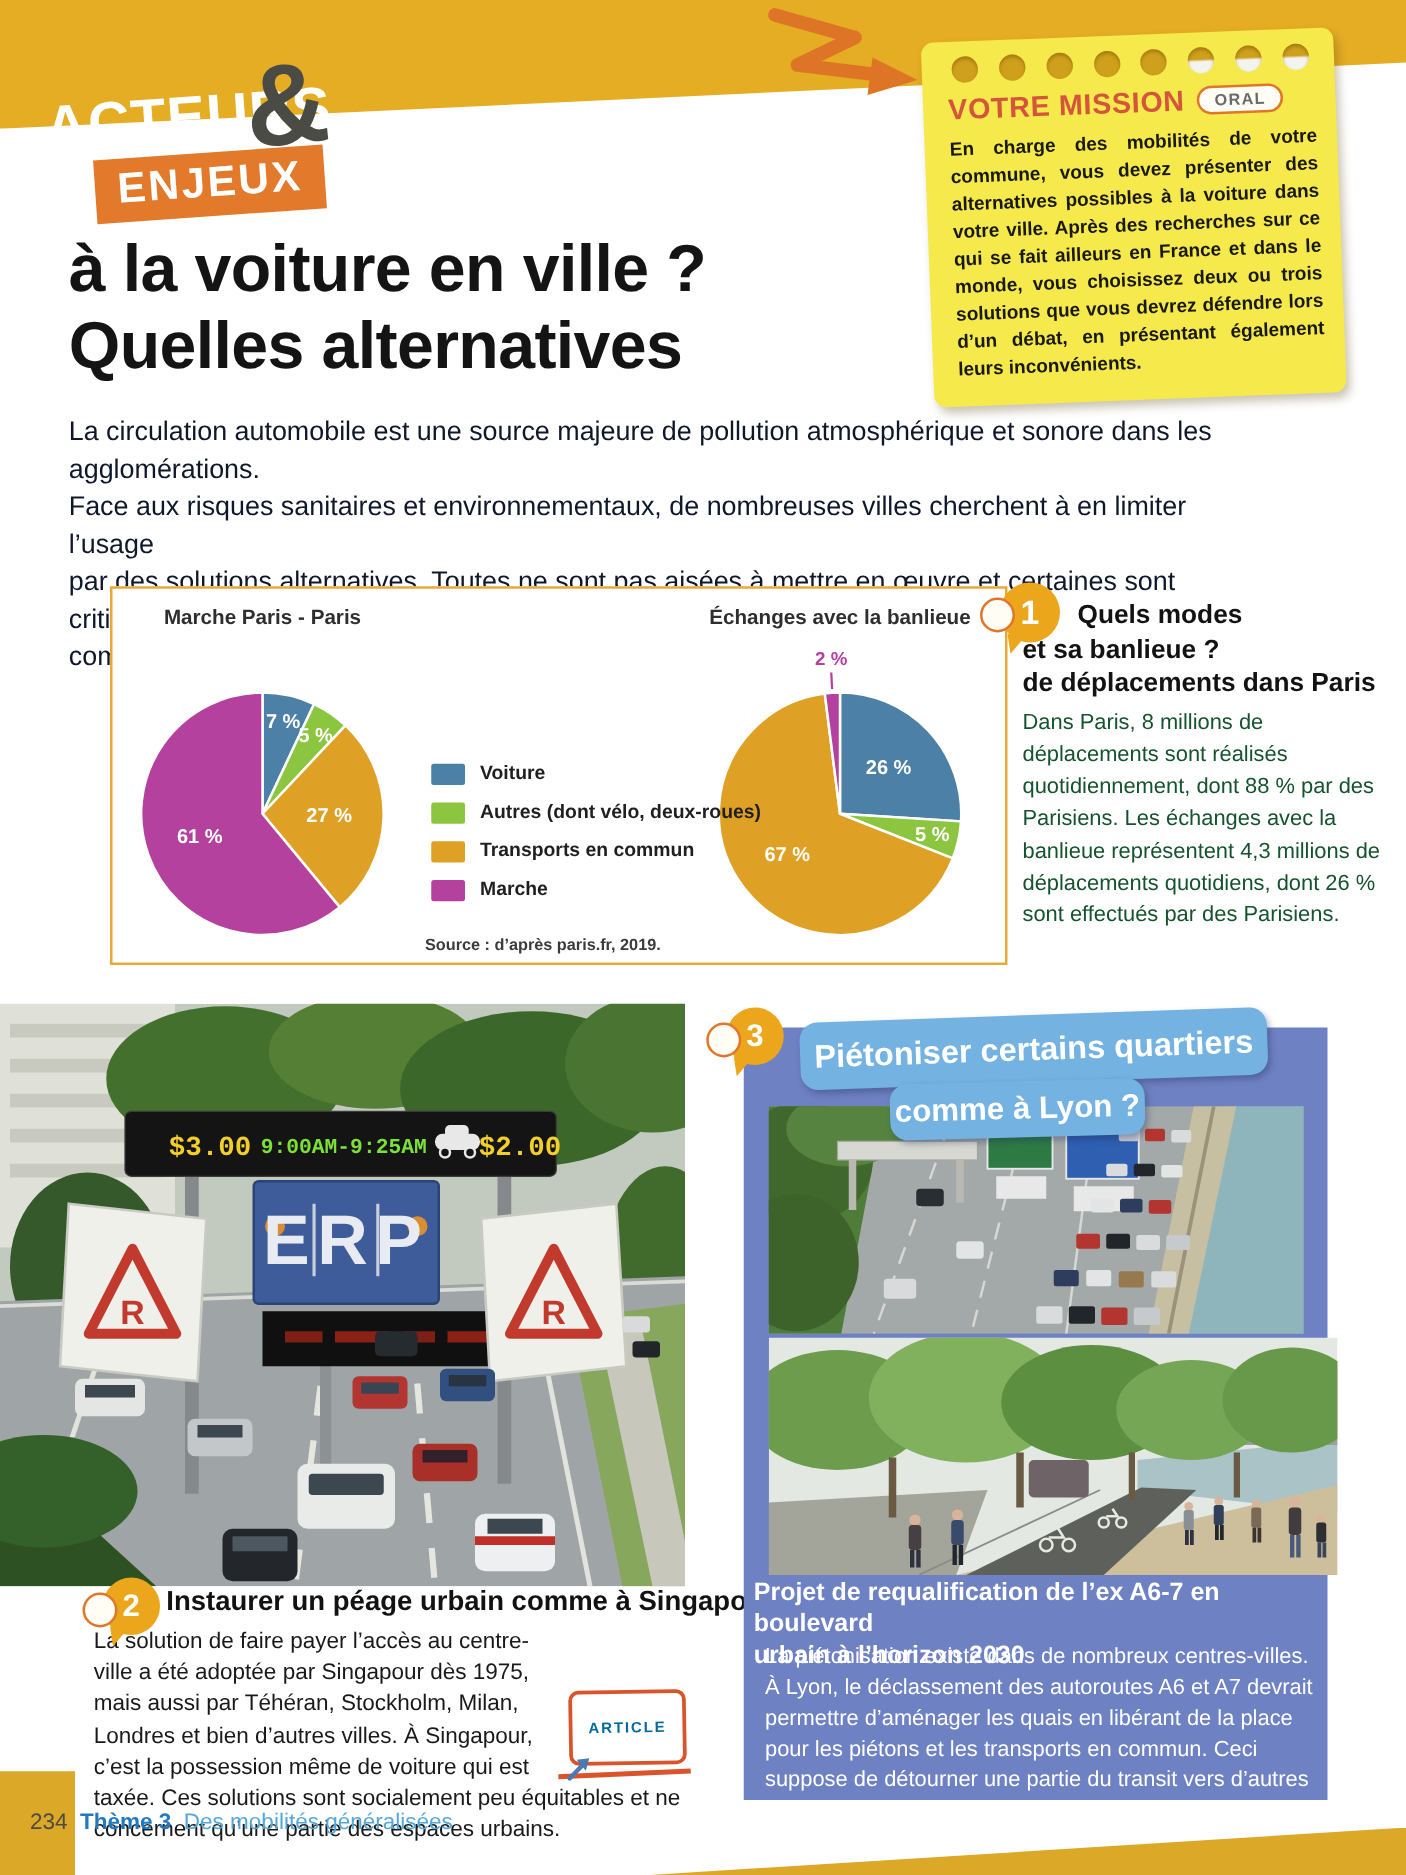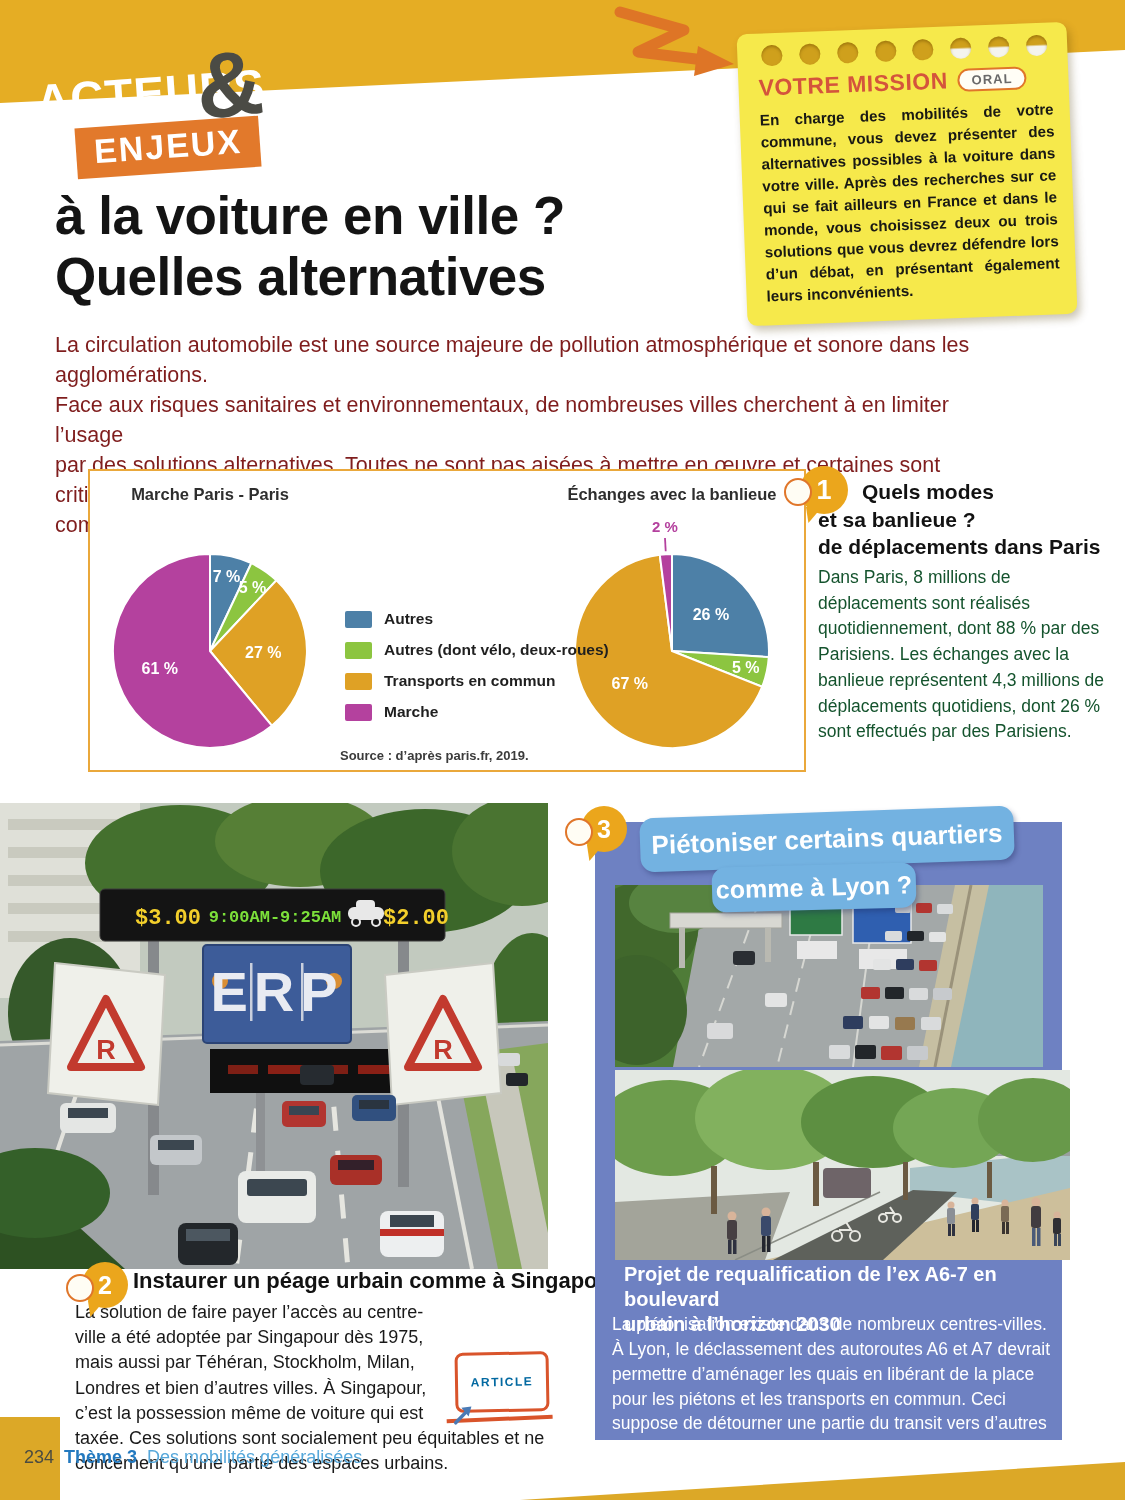--- a/index.html
+++ b/index.html
@@ -31,21 +31,21 @@
   .note-hole:nth-child(n+6){background:linear-gradient(#cfa01c 45%,#f4f4ee 55%);}
   .note-head{display:flex;align-items:center;gap:10px;margin:2px 0 8px;}
   .note-title{color:#d4543c;font-size:23px;font-weight:800;letter-spacing:.5px;}
   .oral-pill{border:2px solid #e0762a;background:#fffef6;color:#6a6a6a;font-size:13px;font-weight:700;
              border-radius:14px;padding:2px 12px;letter-spacing:1px;}
   .note-body{font-size:15.2px;line-height:1.45;font-weight:700;color:#191914;text-align:justify;}
 
   
   .main-title{position:absolute;left:55px;top:185px;font-size:53px;font-weight:800;color:#141414;
               line-height:1.16;letter-spacing:-0.5px;}
-  .intro{position:absolute;left:55px;top:330px;width:920px;font-size:21.5px;color:#7f1d1d;line-height:30px;}
+  .intro{position:absolute;left:55px;top:330px;width:920px;font-size:21.5px;color:#0f172a;line-height:30px;}
 
   
   .chart-box{position:absolute;left:88px;top:469px;width:718px;height:303px;background:#fff;
              border:2px solid #eaa83b;box-sizing:border-box;}
   .pie-title{position:absolute;width:240px;text-align:center;font-size:16.5px;font-weight:700;color:#2e2e2e;}
   .pie-title.left{left:90px;top:485px;}
   .pie-title.right{left:552px;top:485px;}
   svg.pie{position:absolute;width:240px;height:266px;overflow:visible;}
   svg.pie.left{left:90px;top:505px;}
   svg.pie.right{left:552px;top:505px;}
@@ -84,21 +84,21 @@
   .article-cursor{position:absolute;left:-6px;bottom:-16px;width:22px;height:22px;}
 
   
   .panel3{position:absolute;left:595px;top:822px;width:467px;height:618px;background:#6e81c2;}
   .bubble{position:absolute;background:#73b2e1;border-radius:14px;color:#fff;font-weight:800;
           display:flex;align-items:center;justify-content:center;box-shadow:2px 3px 5px rgba(30,40,90,.35);z-index:5;}
   .bubble1{left:640px;top:812px;width:374px;height:54px;font-size:26px;transform:rotate(-2deg);}
   .bubble2{left:712px;top:865px;width:204px;height:45px;font-size:25px;transform:rotate(-1.5deg);}
   .photo-lyon1{position:absolute;left:615px;top:885px;width:428px;height:182px;}
   .photo-lyon2{position:absolute;left:615px;top:1070px;width:455px;height:190px;}
-  .q3-caption{position:absolute;left:624px;top:1262px;width:442px;font-size:20px;font-weight:800;
+  .q3-caption{position:absolute;left:603px;top:1262px;width:442px;font-size:20px;font-weight:800;
               color:#fff;line-height:1.25;}
   .q3-body{position:absolute;left:612px;top:1312px;width:442px;font-size:17.5px;color:#fff;line-height:1.42;}
 
   
   .footer-strip{position:absolute;left:0;top:1417px;width:60px;height:83px;background:#dca827;}
   .footer-row{position:absolute;left:24px;top:1447px;display:flex;align-items:baseline;gap:10px;font-size:18px;}
   .footer-page{color:#4c4c40;}
   .footer-theme{color:#2379bf;font-weight:800;}
   .footer-theme-title{color:#55a7da;}
   .corner-gold{position:absolute;left:520px;top:1462px;width:605px;height:38px;background:#dca827;
@@ -171,21 +171,21 @@
       <path d="M0 0 L-12.2 -96.2 A97 97 0 0 1 -0.0 -97.0 Z" fill="#b4419e" stroke="#fff" stroke-width="2"></path>
       <text text-anchor="middle" x="38.9" y="-31.5" fill="#fff" class="pie-label">26 %</text>
       <text text-anchor="middle" x="73.8" y="21.5" fill="#fff" class="pie-label">5 %</text>
       <text text-anchor="middle" x="-42.2" y="37.7" fill="#fff" class="pie-label">67 %</text>
       <polyline points="-6.3,-99.8 -7.0,-113" fill="none" stroke="#b4419e" stroke-width="1.8"></polyline>
       <text text-anchor="middle" x="-7.0" y="-119" fill="#b4419e" class="pie-label external">2 %</text>
     </svg>
   <div class="legend">
     <div class="legend-item">
       <span class="legend-swatch" style="background: rgb(77, 128, 167);"></span>
-      <span class="legend-label">Autres</span>
+      <span class="legend-label">Voiture</span>
     </div>
     <div class="legend-item">
       <span class="legend-swatch" style="background: rgb(140, 197, 64);"></span>
       <span class="legend-label">Autres (dont vélo, deux-roues)</span>
     </div>
     <div class="legend-item">
       <span class="legend-swatch" style="background: rgb(223, 161, 37);"></span>
       <span class="legend-label">Transports en commun</span>
     </div>
     <div class="legend-item">

